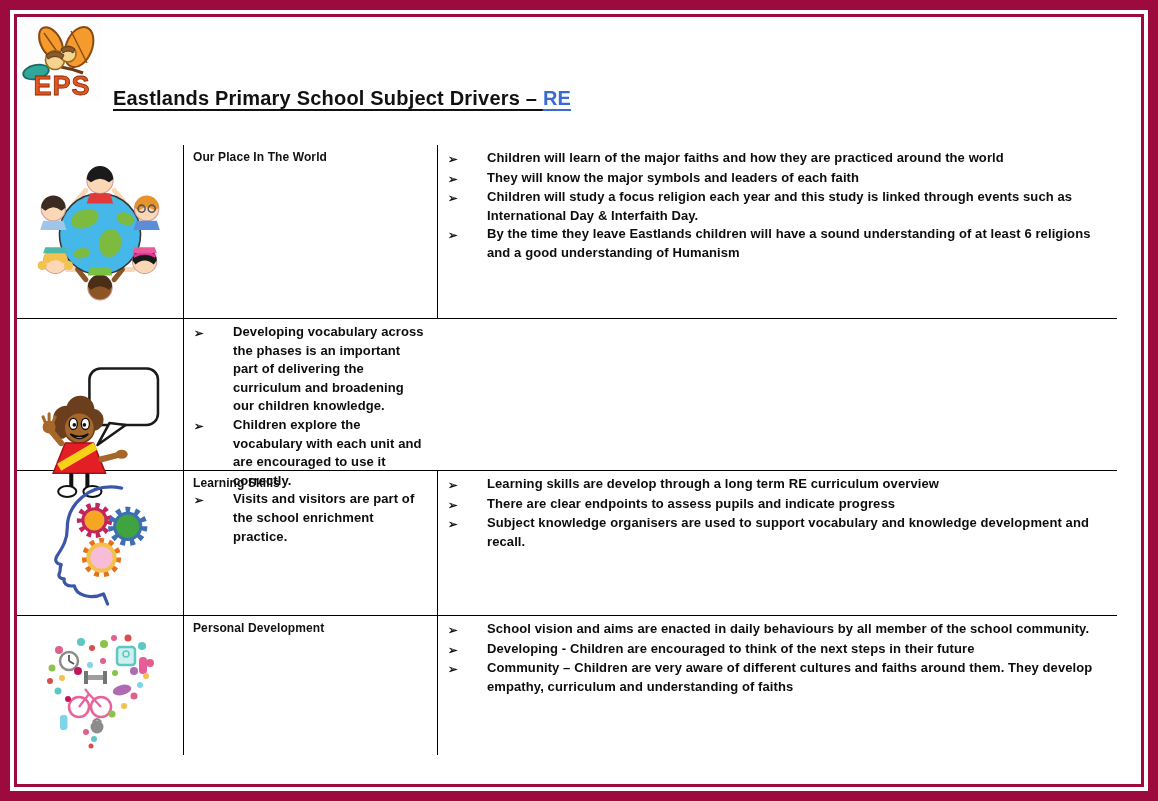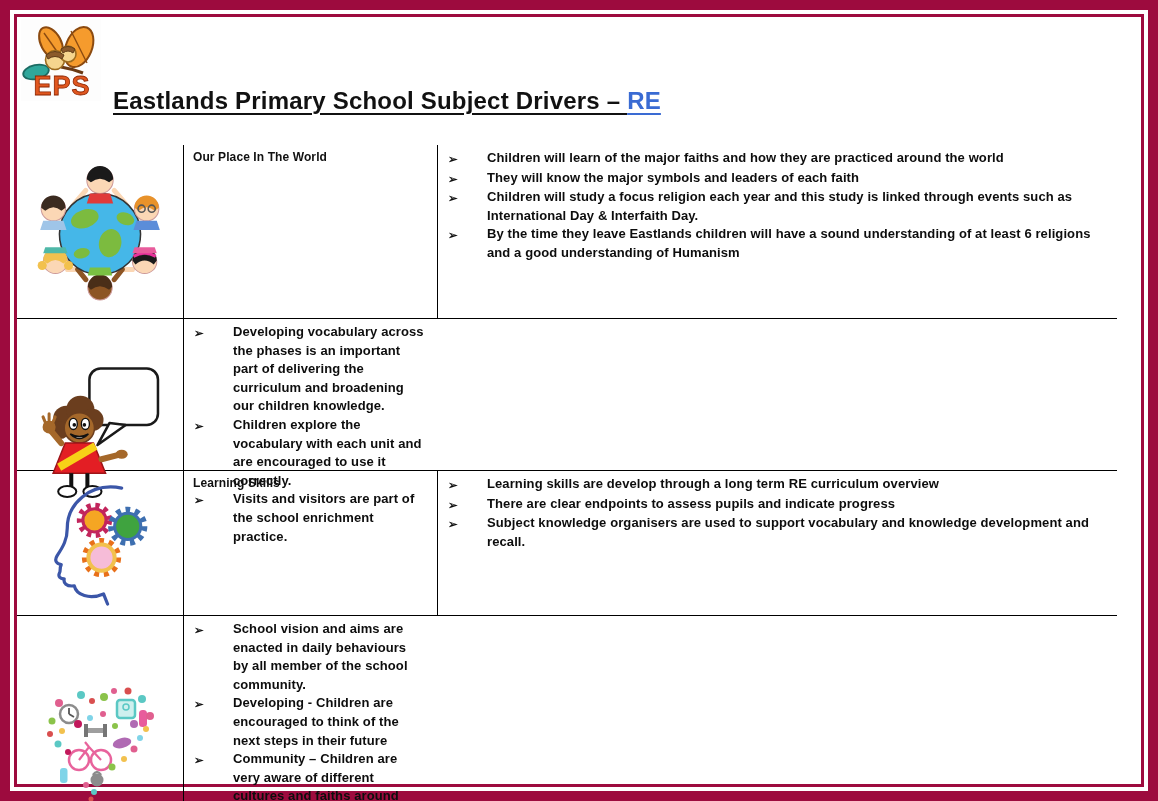--- a/index.html
+++ b/index.html
@@ -17,21 +17,21 @@
     color:#111;
   }
   .frame-outer{position:absolute;inset:0;border:10px solid var(--frame);pointer-events:none;}
   .frame-inner{position:absolute;inset:14px;border:3px solid var(--frame);pointer-events:none;}
   .content{position:absolute;left:17px;top:17px;width:1124px;height:767px;}
 
   
   .logo{position:absolute;left:4px;top:2px;width:80px;height:82px;background:#fdfdfd;}
   .doc-title{
     position:absolute;left:96px;top:70px;
-    font-size:24px;font-weight:700;letter-spacing:.2px;white-space:nowrap;
+    font-size:20px;font-weight:700;letter-spacing:.2px;white-space:nowrap;
   }
   .title-prefix{
     color:#111;text-decoration:underline;text-decoration-thickness:2px;
     text-underline-offset:4px;white-space:pre;
   }
   .title-subject{
     color:var(--link);text-decoration:underline;text-decoration-thickness:2px;
     text-underline-offset:4px;
   }
 
@@ -274,20 +274,21 @@
               <circle cx="101" cy="75" r="3.5" fill="#E05F8F"></circle>
             <circle cx="107" cy="64" r="3" fill="#7FD4E8"></circle>
               <circle cx="53" cy="111" r="3" fill="#E05F8F"></circle>
             <circle cx="61" cy="118" r="3" fill="#5BC8C4"></circle>
               <circle cx="58" cy="125" r="2.5" fill="#D94F4F"></circle>
             <circle cx="70" cy="40" r="3" fill="#E05F8F"></circle>
               <circle cx="82" cy="52" r="3" fill="#8BC34A"></circle>
           </g>
         </svg>
       </div>
+      <div class="cell-title">Personal Development</div>
       <div class="cell-bullets">
         <div class="bullet">
             <span class="marker">➢</span>
             <span class="text">School vision and aims are enacted in daily behaviours by all member of the school community.</span>
           </div>
         <div class="bullet">
             <span class="marker">➢</span>
             <span class="text">Developing - Children are encouraged to think of the next steps in their future</span>
           </div>
         <div class="bullet">

